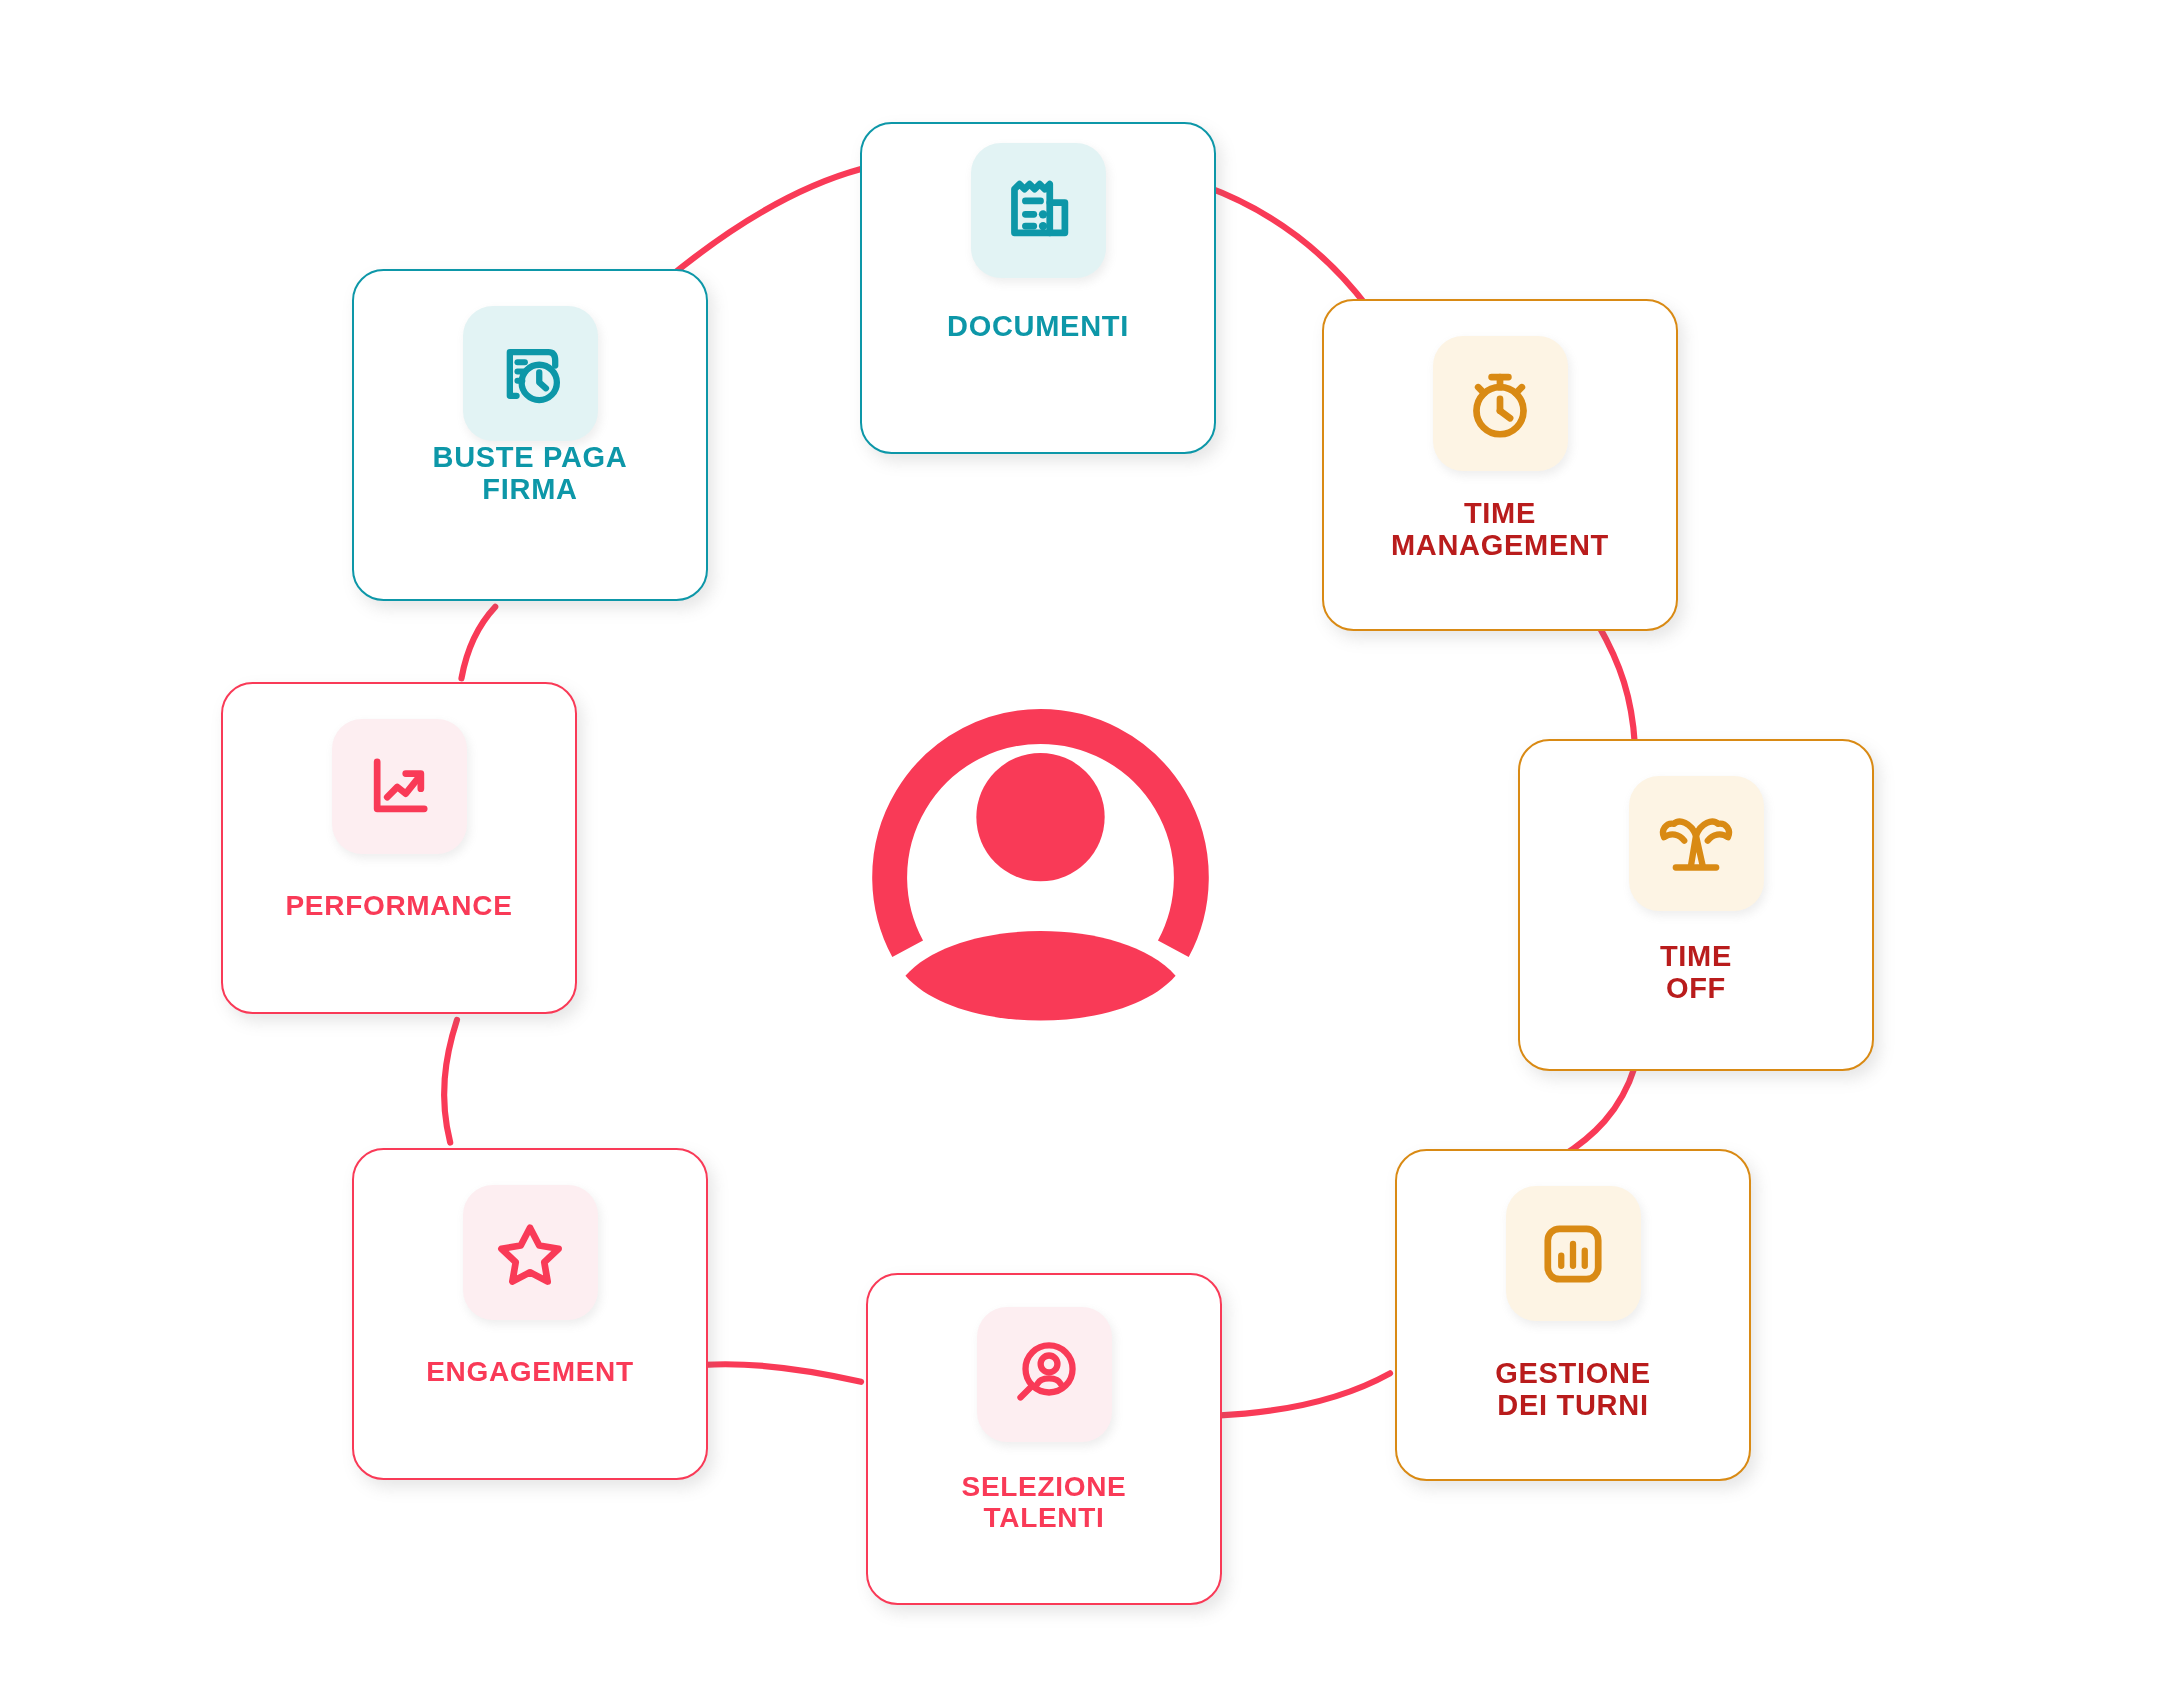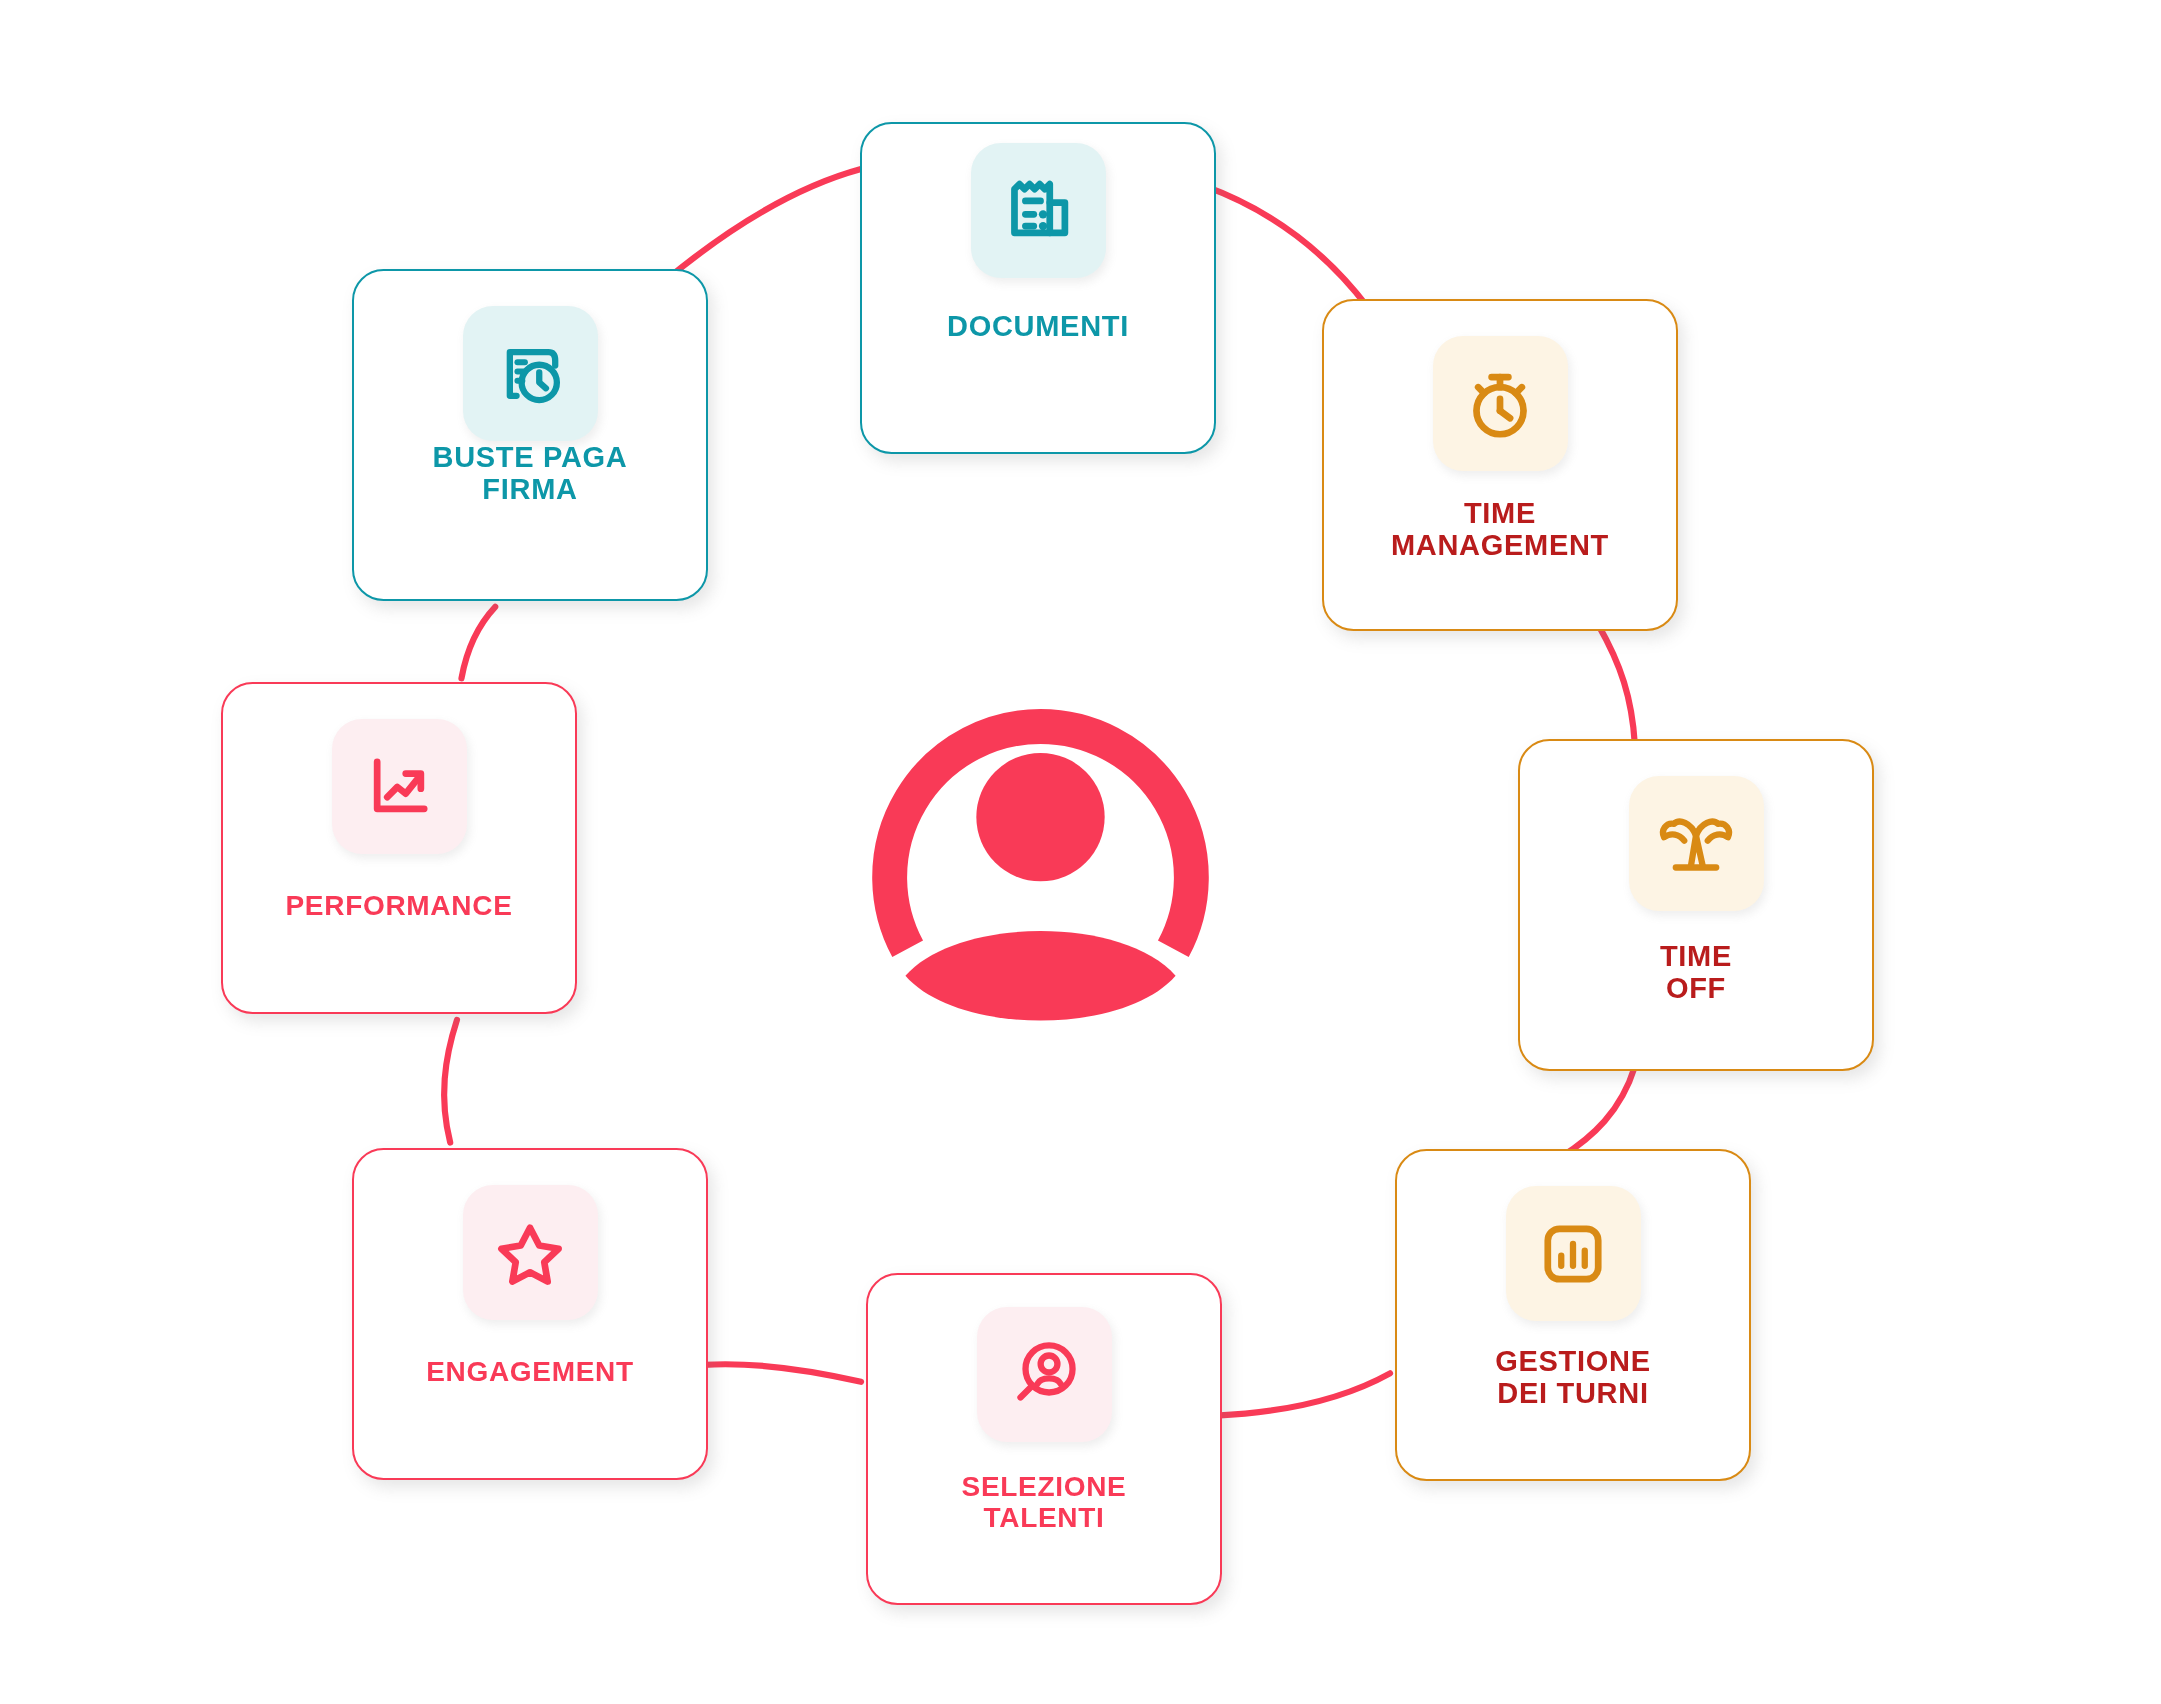--- a/index.html
+++ b/index.html
@@ -154,21 +154,21 @@
     <div class="icon-badge" style="width:135px; height:135px;">
       <svg viewBox="0 0 100 100" width="84" height="84">
         <rect x="20" y="20" width="60" height="60" rx="14" fill="none" stroke="#d98a14" stroke-width="8"></rect>
         <g stroke="#d98a14" stroke-width="7.5" stroke-linecap="round">
           <path d="M36 64 L36 52"></path>
           <path d="M50 64 L50 38"></path>
           <path d="M64 64 L64 46"></path>
         </g>
       </svg>
     </div>
-    <div class="card-label" style="margin-top:24px; font-size:29px;">GESTIONE
+    <div class="card-label" style="margin-top:36px; font-size:29px;">GESTIONE
 DEI TURNI</div>
   </div>
 
   <div class="card theme-crimson" style="left:352px; top:1148px; width:356px; height:332px; padding-top:35px;">
     <div class="icon-badge" style="width:135px; height:135px;">
       <svg viewBox="0 0 100 100" width="84" height="84">
         <path d="M50 20 L61 41 L84 45 L67 61 L71 84 L50 73 L29 84 L33 61 L16 45 L39 41 Z" fill="none" stroke="#f93a57" stroke-width="8" stroke-linejoin="round"></path>
       </svg>
     </div>
     <div class="card-label" style="margin-top:36px; font-size:28px;">ENGAGEMENT</div>

